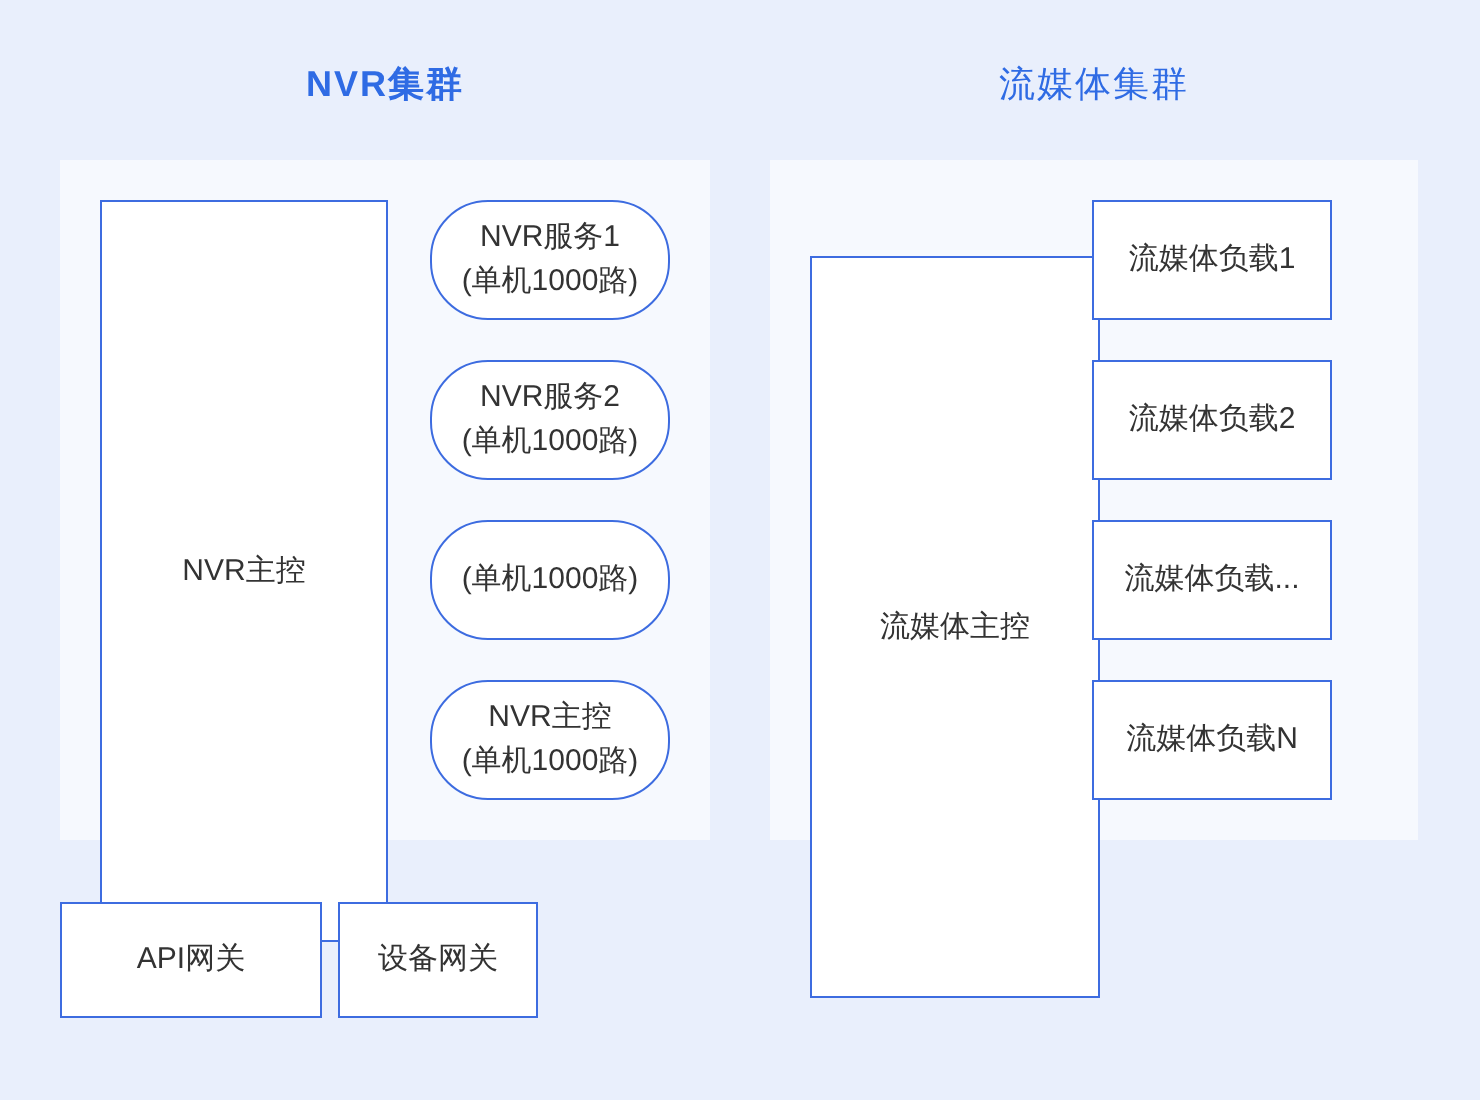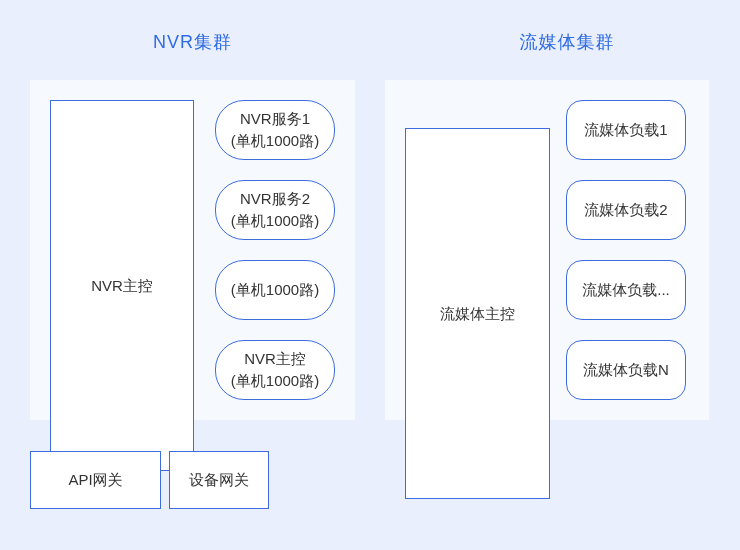--- a/index.html
+++ b/index.html
@@ -19,22 +19,22 @@
   .cluster-title {
     position: absolute;
     top: 31px;
     height: 22px;
     line-height: 22px;
     text-align: center;
     font-size: 18px;
     color: #2F6BE4;
     letter-spacing: 1px;
   }
-  #nvr-title { left: 30px; width: 325px; }
-  #media-title { left: 405px; width: 324px; }
+  #nvr-title { left: 30px; width: 325px; font-weight: bold; }
+  #media-title { left: 385px; width: 324px; }
   .panel {
     position: absolute;
     top: 80px;
     height: 340px;
     background: #F6F9FE;
   }
   #nvr-panel { left: 30px; width: 325px; }
   #media-panel { left: 385px; width: 324px; }
   .node {
     position: absolute;
@@ -52,21 +52,21 @@
     top: 100px;
     height: 371px;
   }
   #nvr-master { left: 50px; width: 144px; }
   #media-master { left: 405px; width: 145px; margin-top: 28px; }
   .service-box {
     width: 120px;
     height: 60px;
   }
   .nvr-service { left: 215px; border-radius: 29px; }
-  .media-load { left: 566px; border-radius: 16px; }
+  .media-load { left: 546px; }
   .row-0 { top: 100px; }
   .row-1 { top: 180px; }
   .row-2 { top: 260px; }
   .row-3 { top: 340px; }
   .gateway-box {
     top: 451px;
     height: 58px;
   }
   #api-gateway { left: 30px; width: 131px; }
   #device-gateway { left: 169px; width: 100px; }

